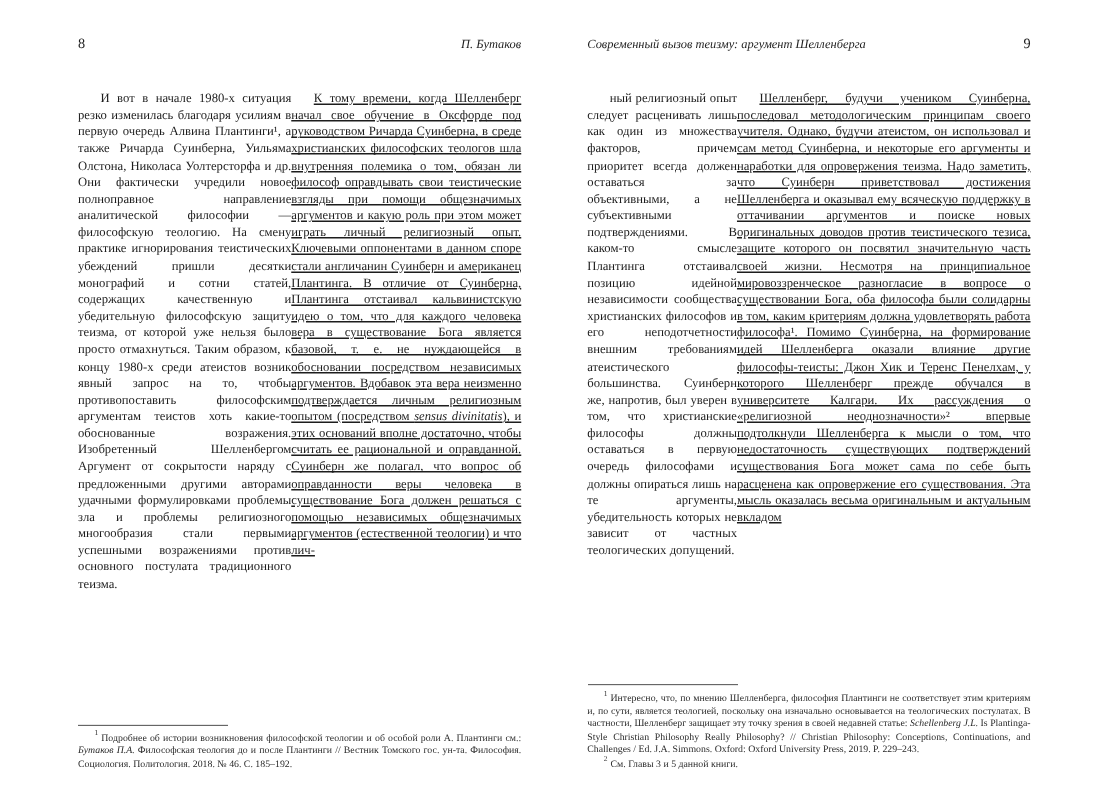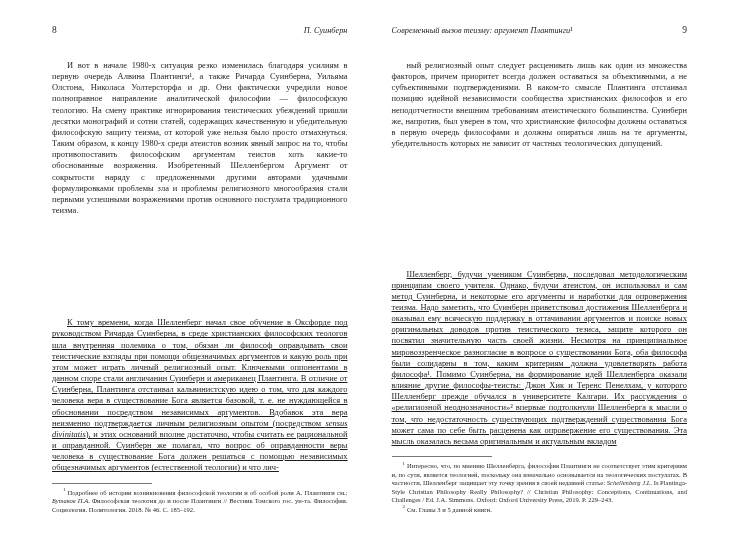--- a/index.html
+++ b/index.html
@@ -56,21 +56,21 @@
   }
   .rh-title {
     font-style: italic;
     font-size: 8.3px;
     color: #1d1d1d;
     white-space: nowrap;
   }
   .body-col {
     flex: 1 1 auto;
     display: flex;
-    flex-direction: column;
+    flex-direction: row;
     justify-content: space-between;
   }
   p.para {
     margin: 0;
     font-size: 8.45px;
     line-height: 11.15px;
     text-align: justify;
     text-indent: 15px;
     hyphens: manual;
     word-spacing: 0.1px;
@@ -115,41 +115,41 @@
 </style>
 </head>
 <body>
 
 <div class="spread">
 
   <div class="page page-left">
 
     <div class="running-head">
       <span class="folio">8</span>
-      <span class="rh-title">П. Суинберн</span>
+      <span class="rh-title">П. Бутаков</span>
     </div>
 
     <div class="body-col">
       <p class="para"><span>И вот в начале 1980-х ситуация резко изменилась благодаря усилиям в первую очередь Алвина Плантинги¹, а также Ричарда Суинберна, Уильяма Олстона, Николаса Уолтерсторфа и др. Они фактически учредили новое полноправное направление аналитической философии — философскую теологию. На смену практике игнорирования теистических убеждений пришли десятки монографий и сотни статей, содержащих качественную и убедительную философскую защиту теизма, от которой уже нельзя было просто отмахнуться. Таким образом, к концу 1980-х среди атеистов возник явный запрос на то, чтобы противопоставить философским аргументам теистов хоть какие-то обоснованные возражения. Изобретенный Шелленбергом Аргумент от сокрытости наряду с предложенными другими авторами удачными формулировками проблемы зла и проблемы религиозного многообразия стали первыми успешными возражениями против основного постулата традиционного теизма.</span></p>
       <p class="para"><span>К тому времени, когда Шелленберг начал свое обучение в Оксфорде под руководством Ричарда Суинберна, в среде христианских философских теологов шла внутренняя полемика о том, обязан ли философ оправдывать свои теистические взгляды при помощи общезначимых аргументов и какую роль при этом может играть личный религиозный опыт. Ключевыми оппонентами в данном споре стали англичанин Суинберн и американец Плантинга. В отличие от Суинберна, Плантинга отстаивал кальвинистскую идею о том, что для каждого человека вера в существование Бога является базовой, т. е. не нуждающейся в обосновании посредством независимых аргументов. Вдобавок эта вера неизменно подтверждается личным религиозным опытом (посредством <i class="it">sensus divinitatis</i>), и этих оснований вполне достаточно, чтобы считать ее рациональной и оправданной. Суинберн же полагал, что вопрос об оправданности веры человека в существование Бога должен решаться с помощью независимых общезначимых аргументов (естественной теологии) и что лич-</span></p>
     </div>
 
     <div class="footnotes">
       <svg width="100" height="1" style="display:block;margin-bottom:5px">
         <line x1="0" y1="0.5" x2="100" y2="0.5" stroke="#1d1d1d" stroke-width="0.6"></line>
       </svg>
       <p class="fn"><span class="fn-mark">1</span><span>Подробнее об истории возникновения философской теологии и об особой роли А. Плантинги см.: <i class="it">Бутаков П.А.</i> Философская теология до и после Плантинги // Вестник Томского гос. ун-та. Философия. Социология. Политология. 2018. № 46. С. 185–192.</span></p>
     </div>
 
   </div>
 
   <div class="page page-right">
 
     <div class="running-head">
-      <span class="rh-title">Современный вызов теизму: аргумент Плантинги¹</span>
+      <span class="rh-title">Современный вызов теизму: аргумент Шелленберга</span>
       <span class="folio">9</span>
     </div>
 
     <div class="body-col">
       <p class="para"><span>ный религиозный опыт следует расценивать лишь как один из множества факторов, причем приоритет всегда должен оставаться за объективными, а не субъективными подтверждениями. В каком-то смысле Плантинга отстаивал позицию идейной независимости сообщества христианских философов и его неподотчетности внешним требованиям атеистического большинства. Суинберн же, напротив, был уверен в том, что христианские философы должны оставаться в первую очередь философами и должны опираться лишь на те аргументы, убедительность которых не зависит от частных теологических допущений.</span></p>
       <p class="para"><span>Шелленберг, будучи учеником Суинберна, последовал методологическим принципам своего учителя. Однако, будучи атеистом, он использовал и сам метод Суинберна, и некоторые его аргументы и наработки для опровержения теизма. Надо заметить, что Суинберн приветствовал достижения Шелленберга и оказывал ему всяческую поддержку в оттачивании аргументов и поиске новых оригинальных доводов против теистического тезиса, защите которого он посвятил значительную часть своей жизни. Несмотря на принципиальное мировоззренческое разногласие в вопросе о существовании Бога, оба философа были солидарны в том, каким критериям должна удовлетворять работа философа¹. Помимо Суинберна, на формирование идей Шелленберга оказали влияние другие философы-теисты: Джон Хик и Теренс Пенелхам, у которого Шелленберг прежде обучался в университете Калгари. Их рассуждения о «религиозной неоднозначности»² впервые подтолкнули Шелленберга к мысли о том, что недостаточность существующих подтверждений существования Бога может сама по себе быть расценена как опровержение его существования. Эта мысль оказалась весьма оригинальным и актуальным вкладом</span></p>
     </div>
 
     <div class="footnotes">
       <svg width="100" height="1" style="display:block;margin-bottom:5px">

